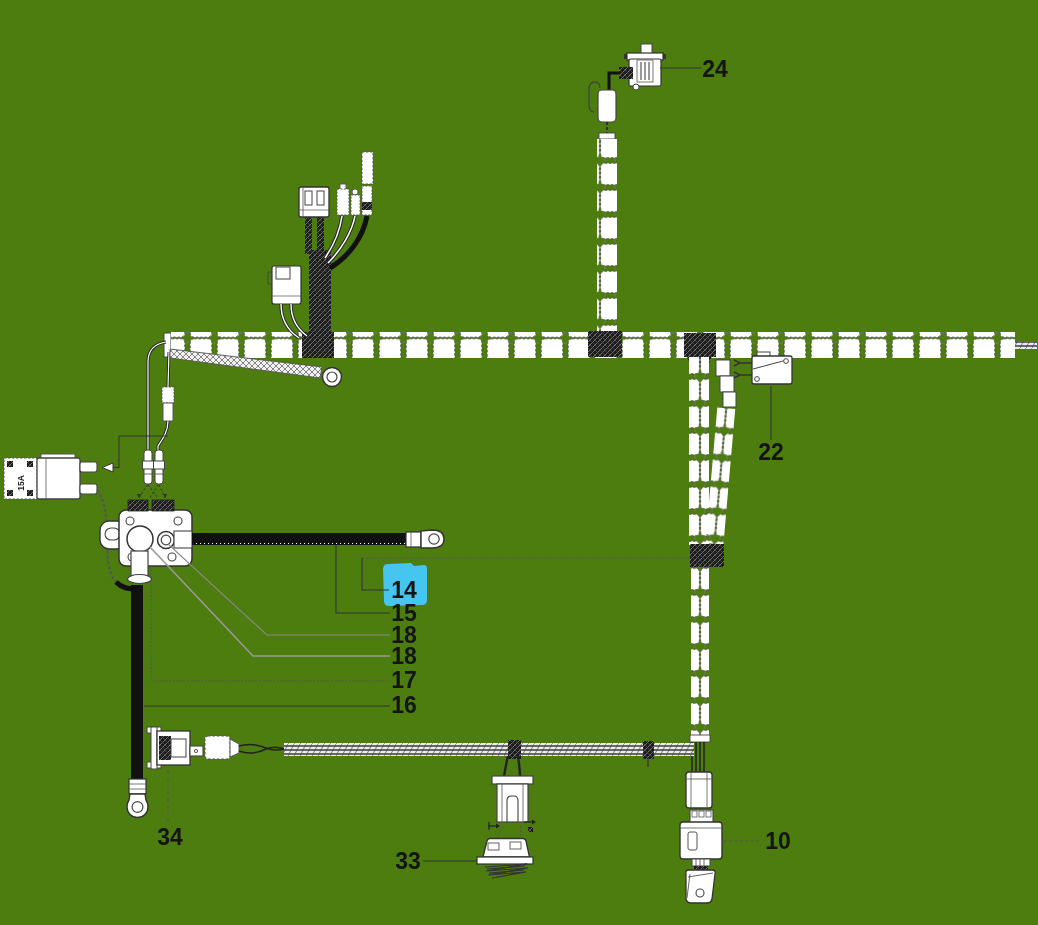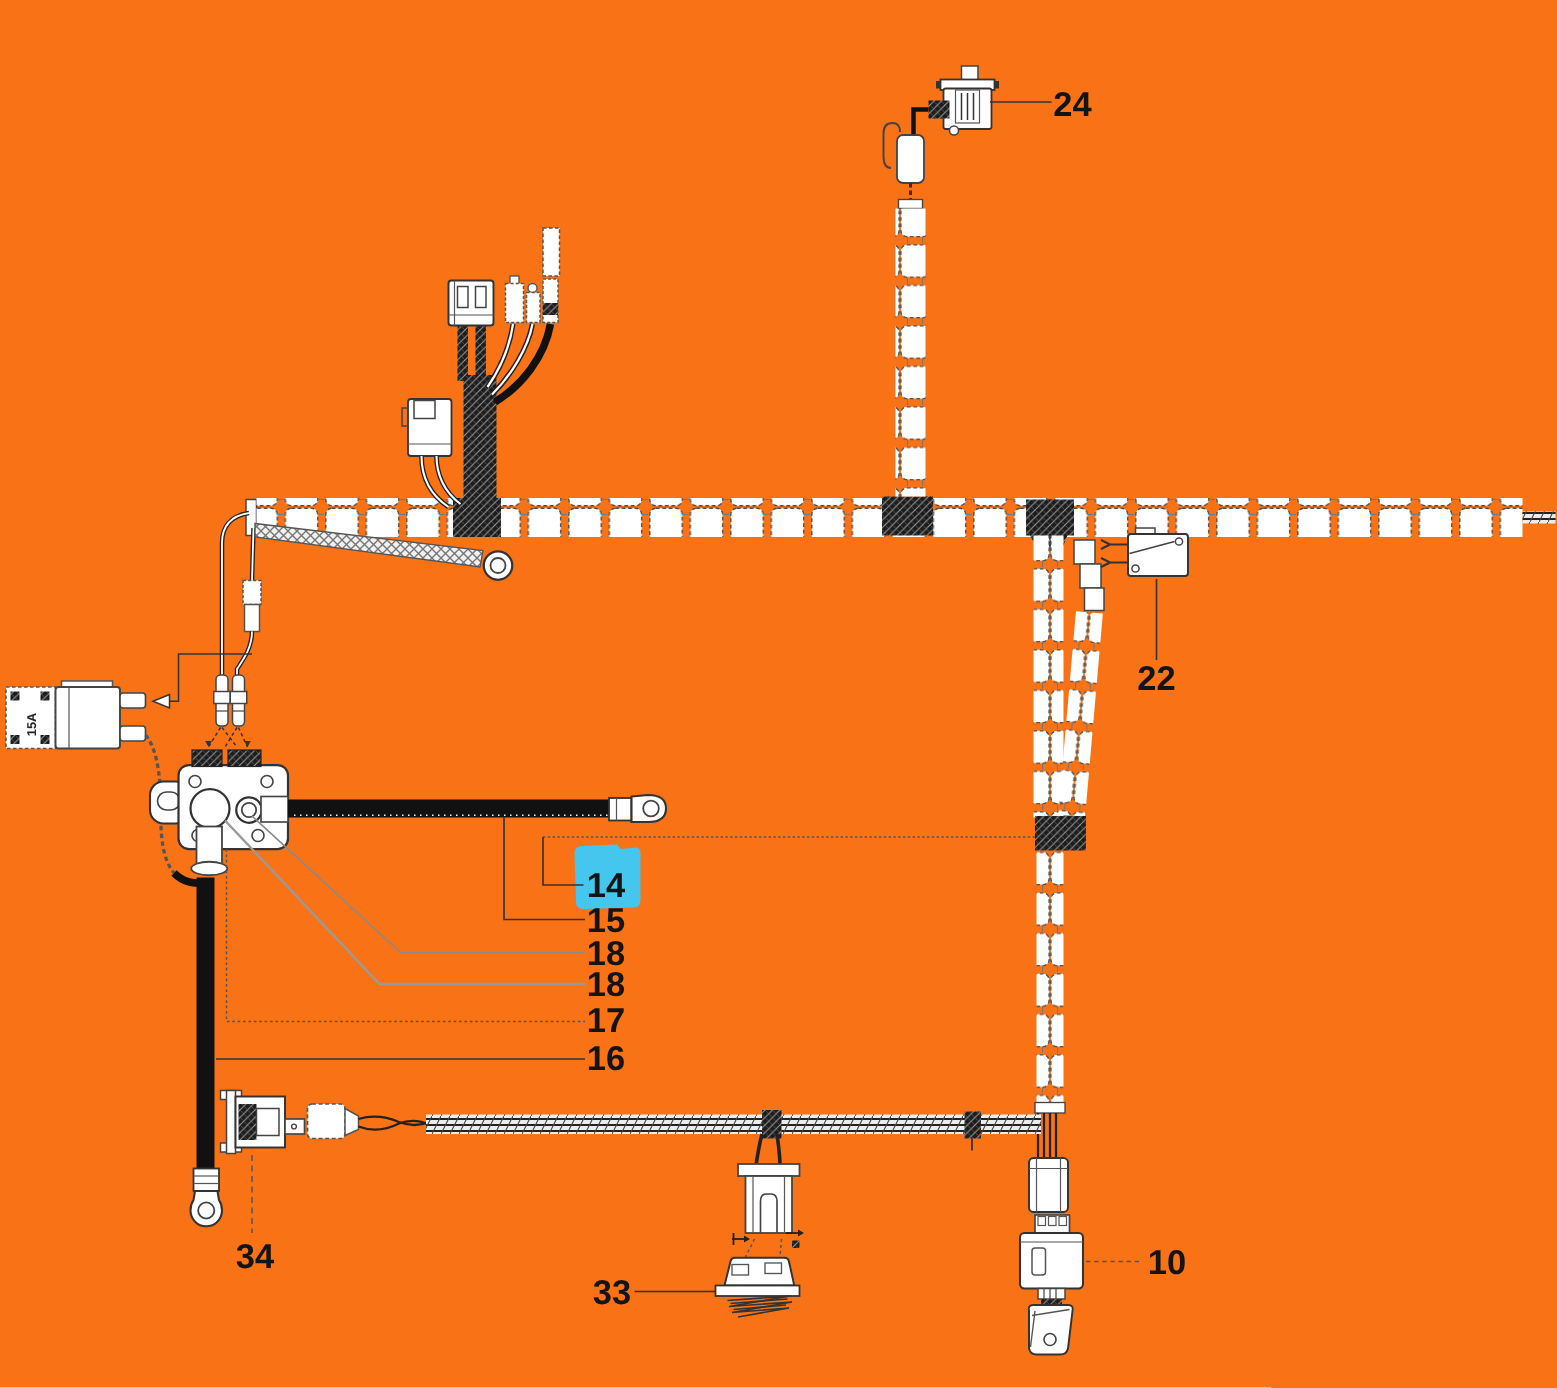--- a/index.html
+++ b/index.html
@@ -1,16 +1,16 @@
 <!DOCTYPE html>
 <html><head>
 <meta charset="utf-8">
 <style>
   html,body{margin:0;padding:0;background:#ffffff;}
-  .stage{width:1038px;height:925px;position:relative;background:#f97316;overflow:hidden;}
+  .stage{width:1038px;height:925px;position:relative;background:#4d7c0f;overflow:hidden;}
   svg{display:block;}
   text.callout{font-family:"Liberation Sans","DejaVu Sans",sans-serif;font-weight:bold;font-size:23px;fill:#141414;}
   text.tiny{font-family:"Liberation Sans","DejaVu Sans",sans-serif;font-weight:bold;font-size:8.5px;fill:#222;}
 </style>
 </head>
 <body>
 
 <div class="stage">
 <svg width="1038" height="925" viewBox="0 0 1038 925" xmlns="http://www.w3.org/2000/svg">
 

